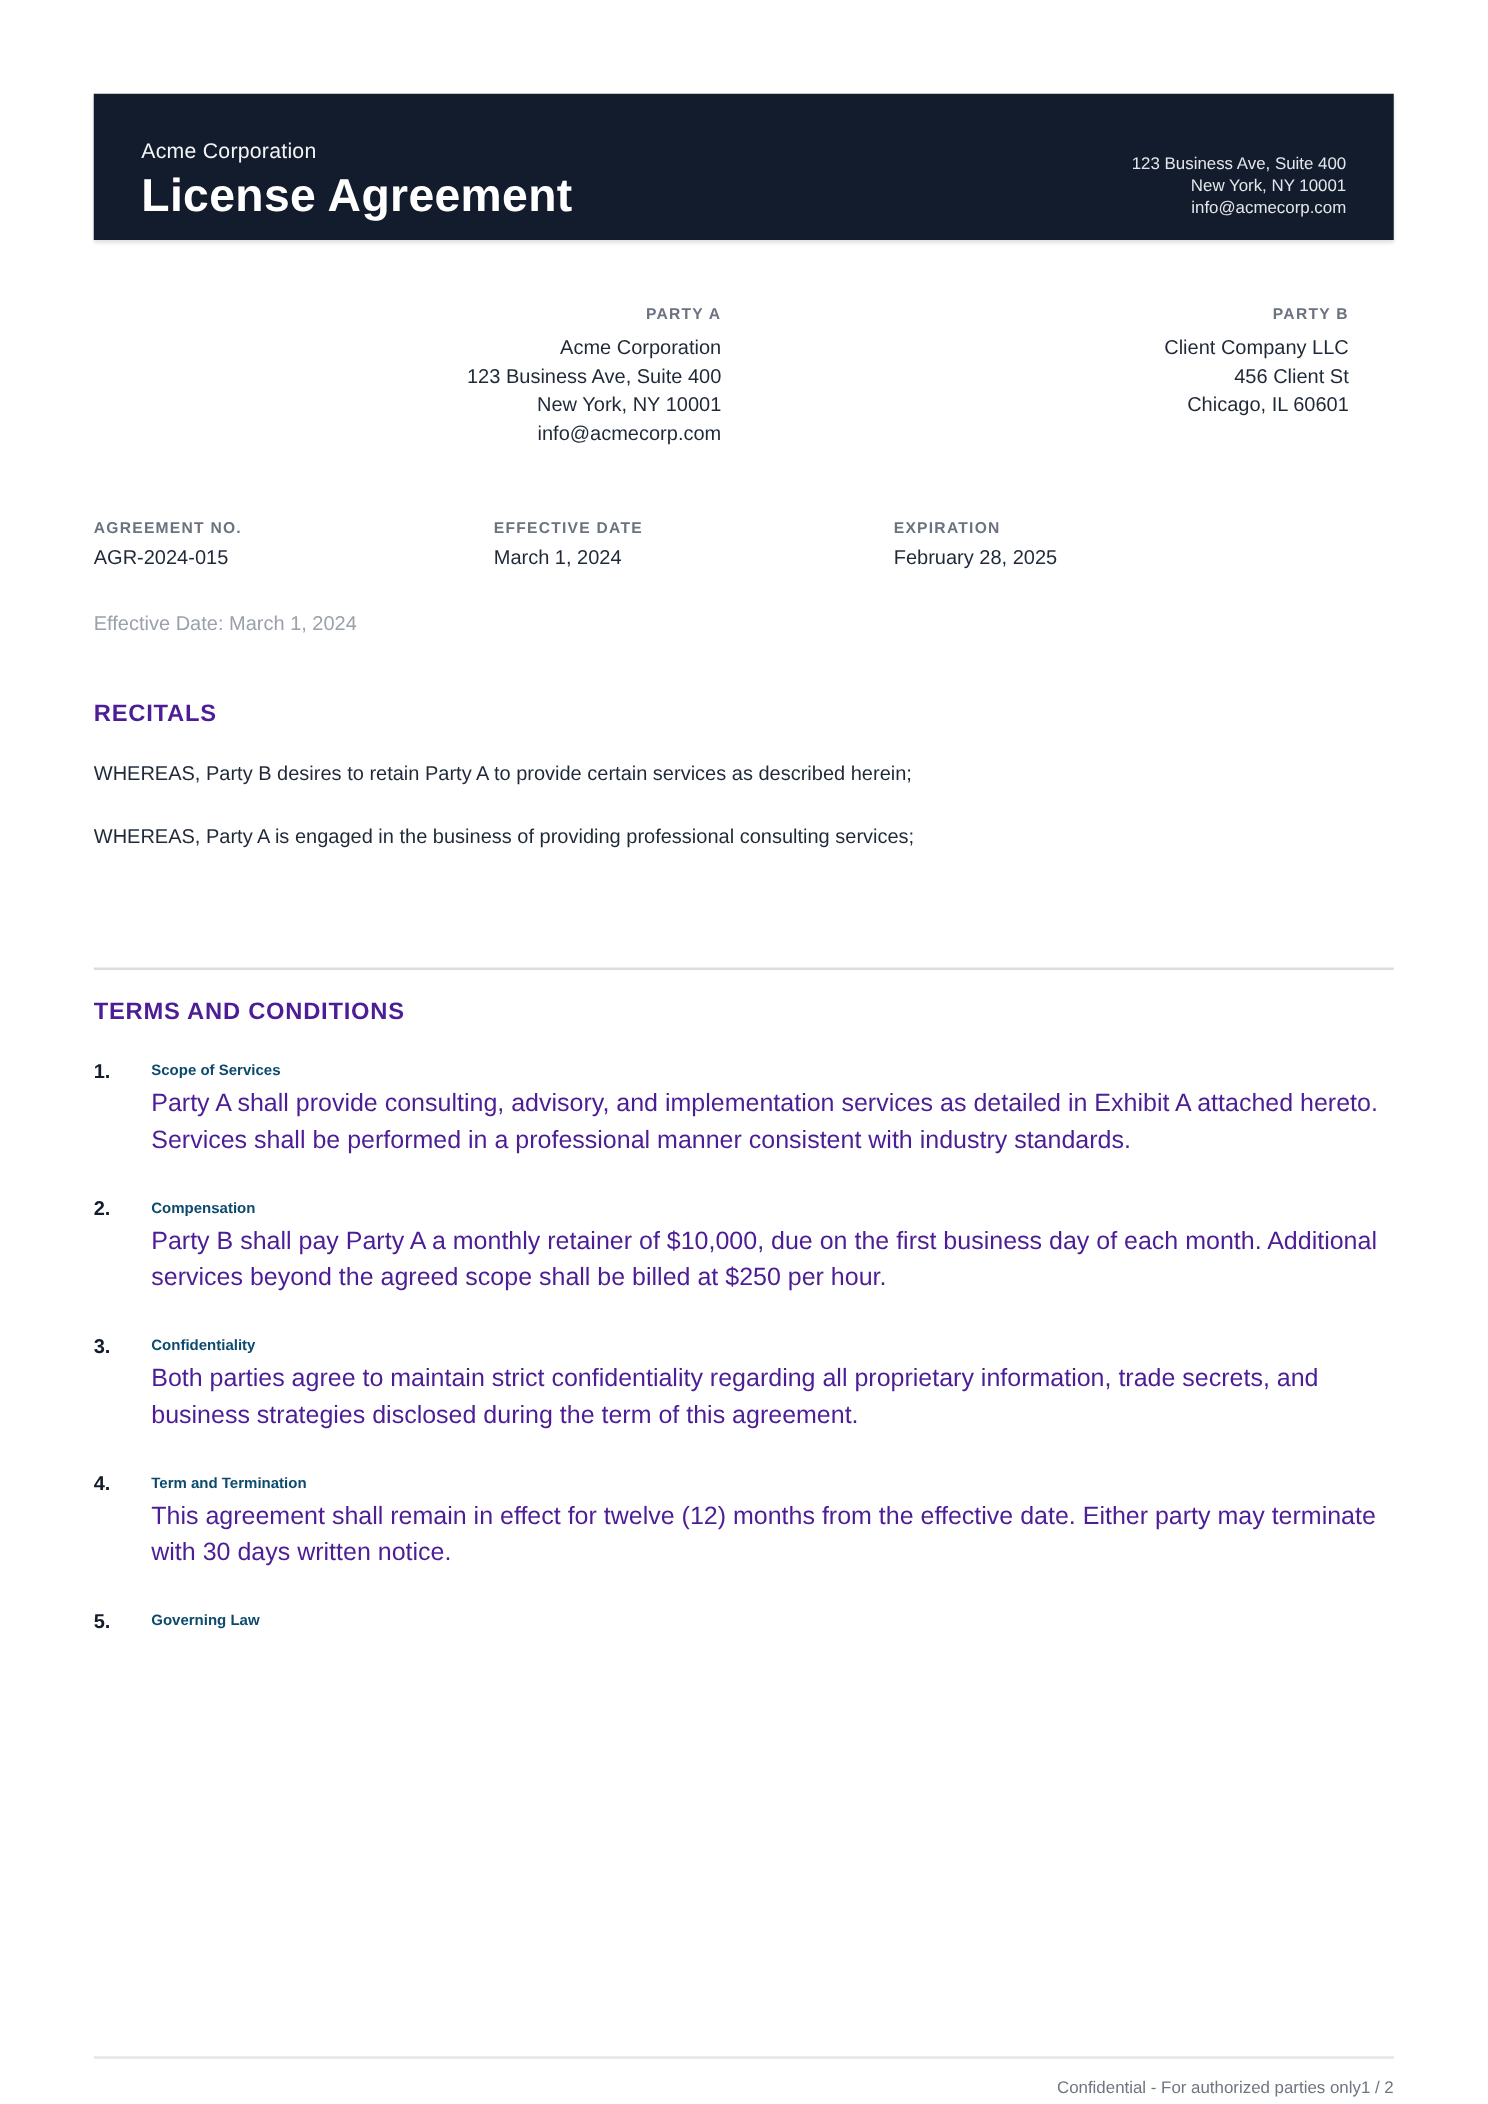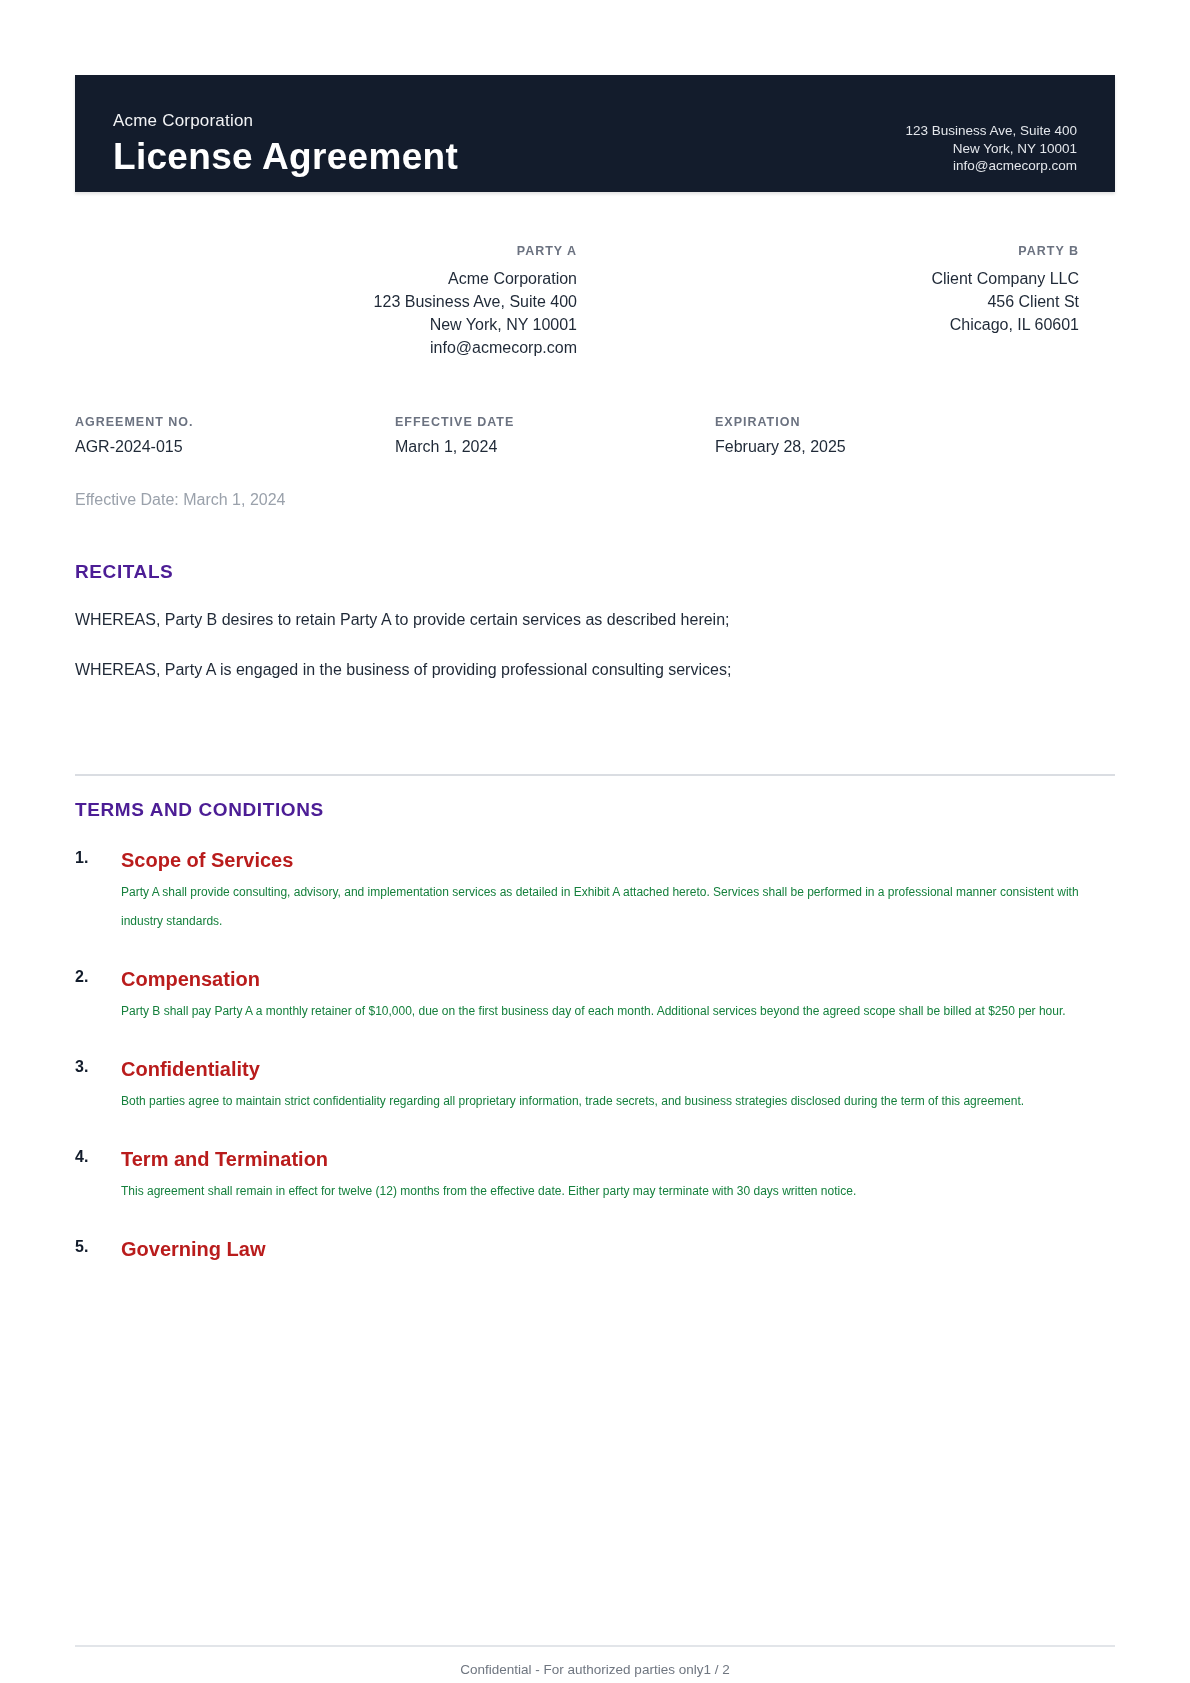--- a/index.html
+++ b/index.html
@@ -118,41 +118,41 @@
   }
   .term-num {
     width: 46px;
     flex: 0 0 46px;
     font-size: 16px;
     font-weight: bold;
     color: #121c2b;
   }
   .term-content { flex: 1; }
   .term-title {
-    font-size: 20px;
-    font-weight: bold;
-    color: #b91c1c;
+    font-size: 12px;
+    font-weight: bold;
+    color: #0c4a6e;
   }
   .term-body {
     margin-top: 6px;
-    font-size: 12px;
+    font-size: 20px;
     line-height: 29px;
-    color: #15803d;
+    color: #4c1d95;
   }
 
   
   .doc-footer {
     position: absolute;
     left: 75px;
     right: 75px;
     top: 1570px;
     border-top: 2px solid #e2e5e9;
     padding-top: 15px;
     display: flex;
-    justify-content: center;
+    justify-content: flex-end;
     font-size: 13.5px;
     color: #6f7680;
   }
 </style>
 </head>
 <body>
 
 <div class="page">
 
   <header class="doc-header">

